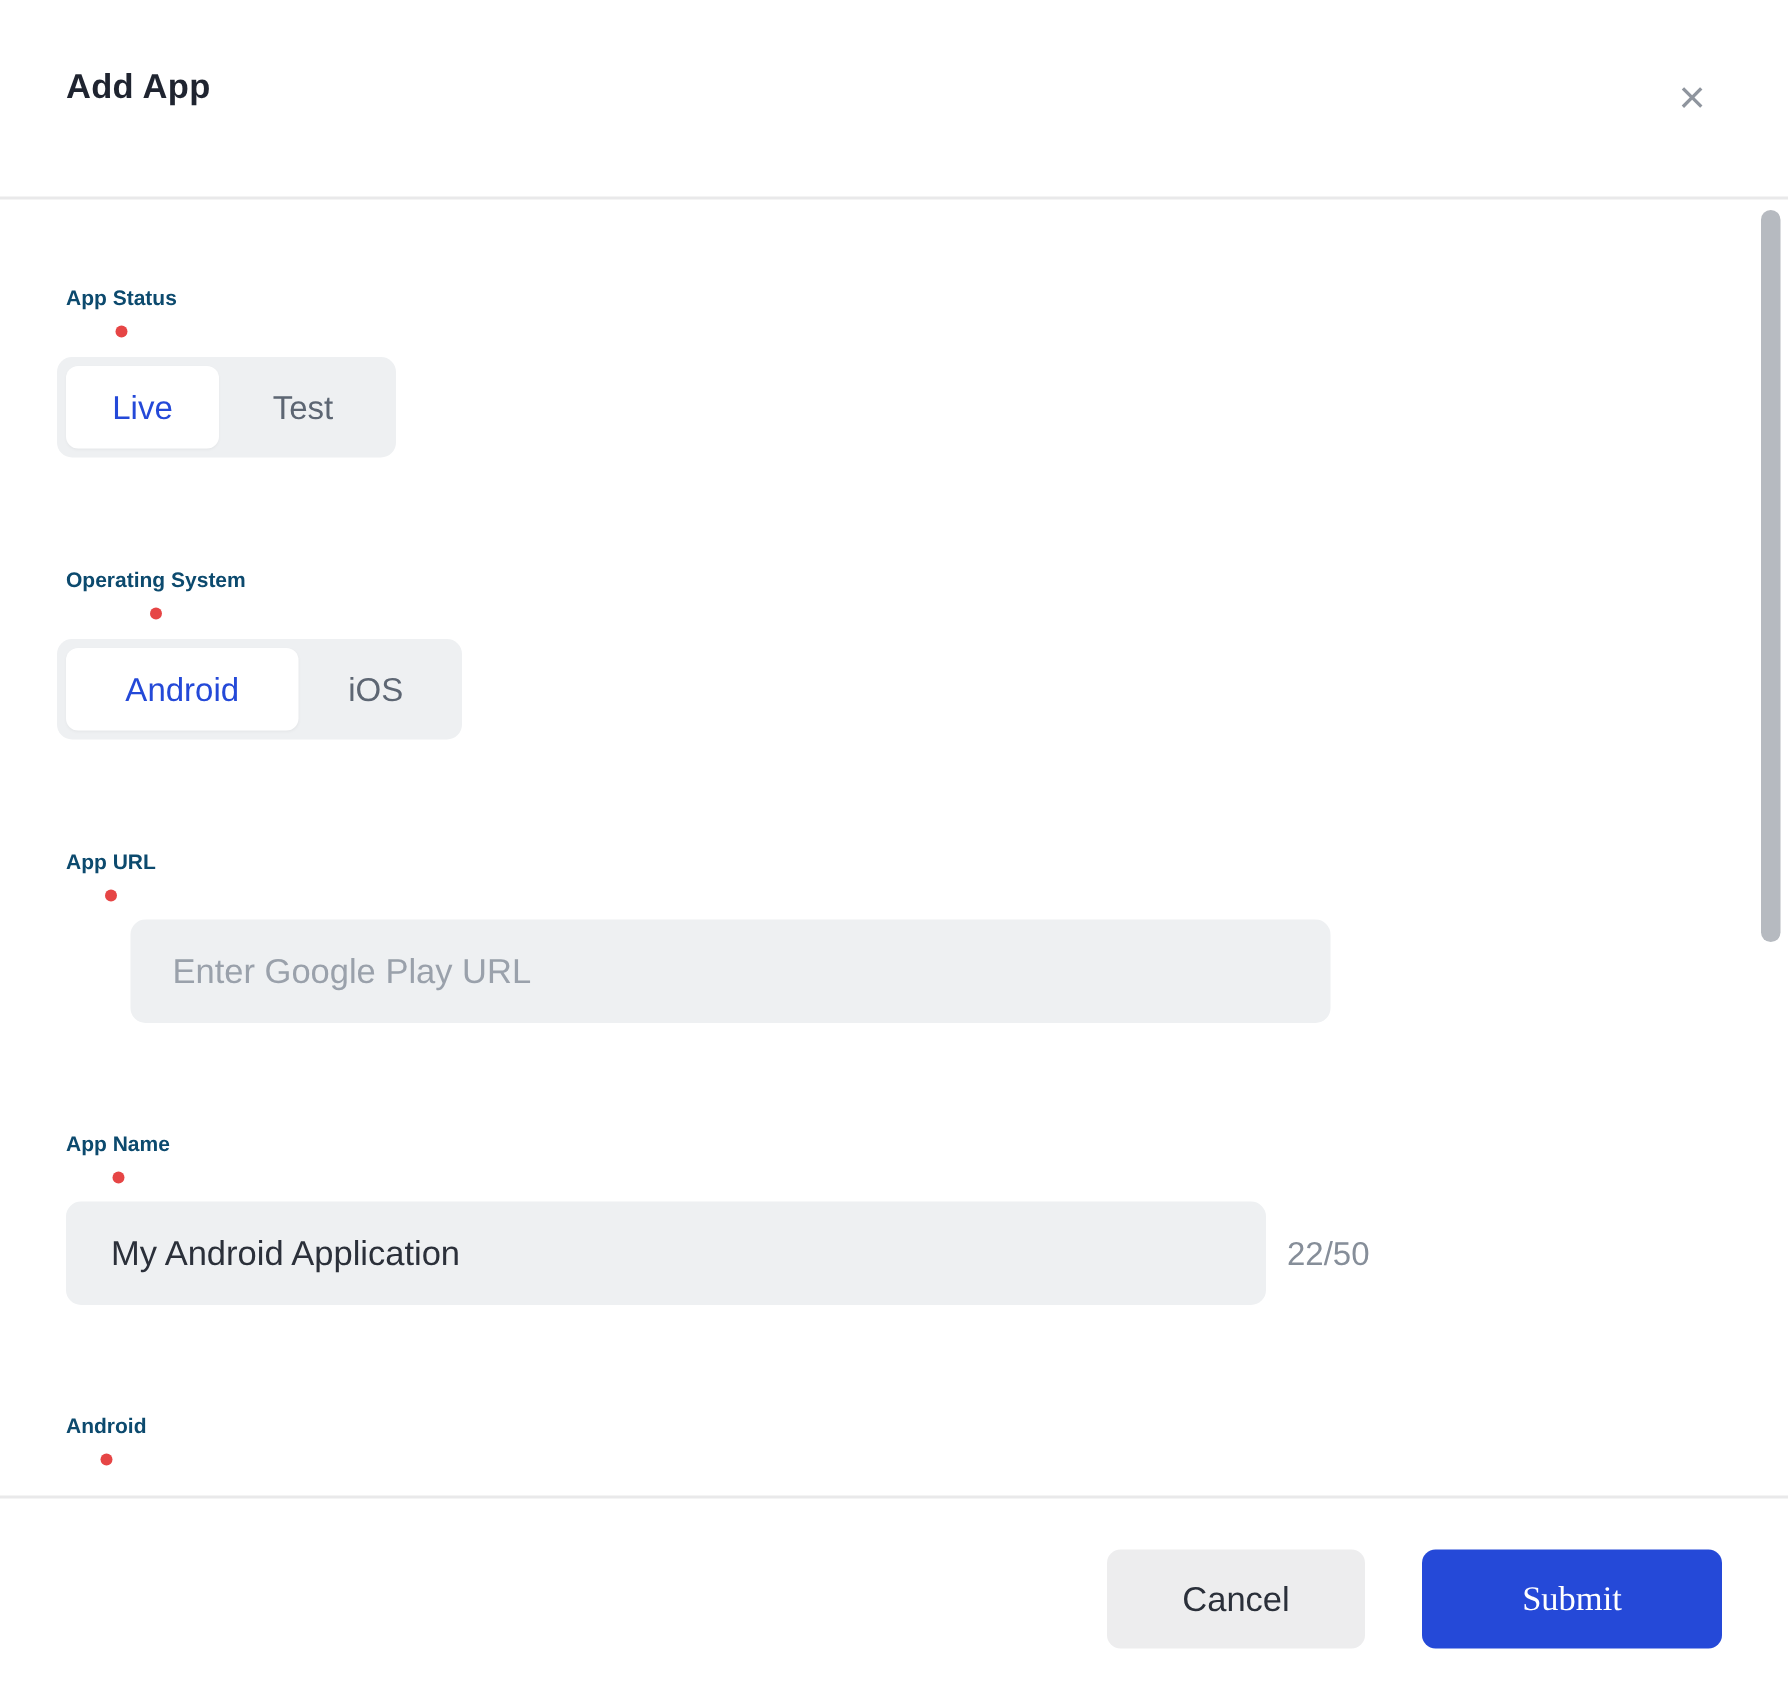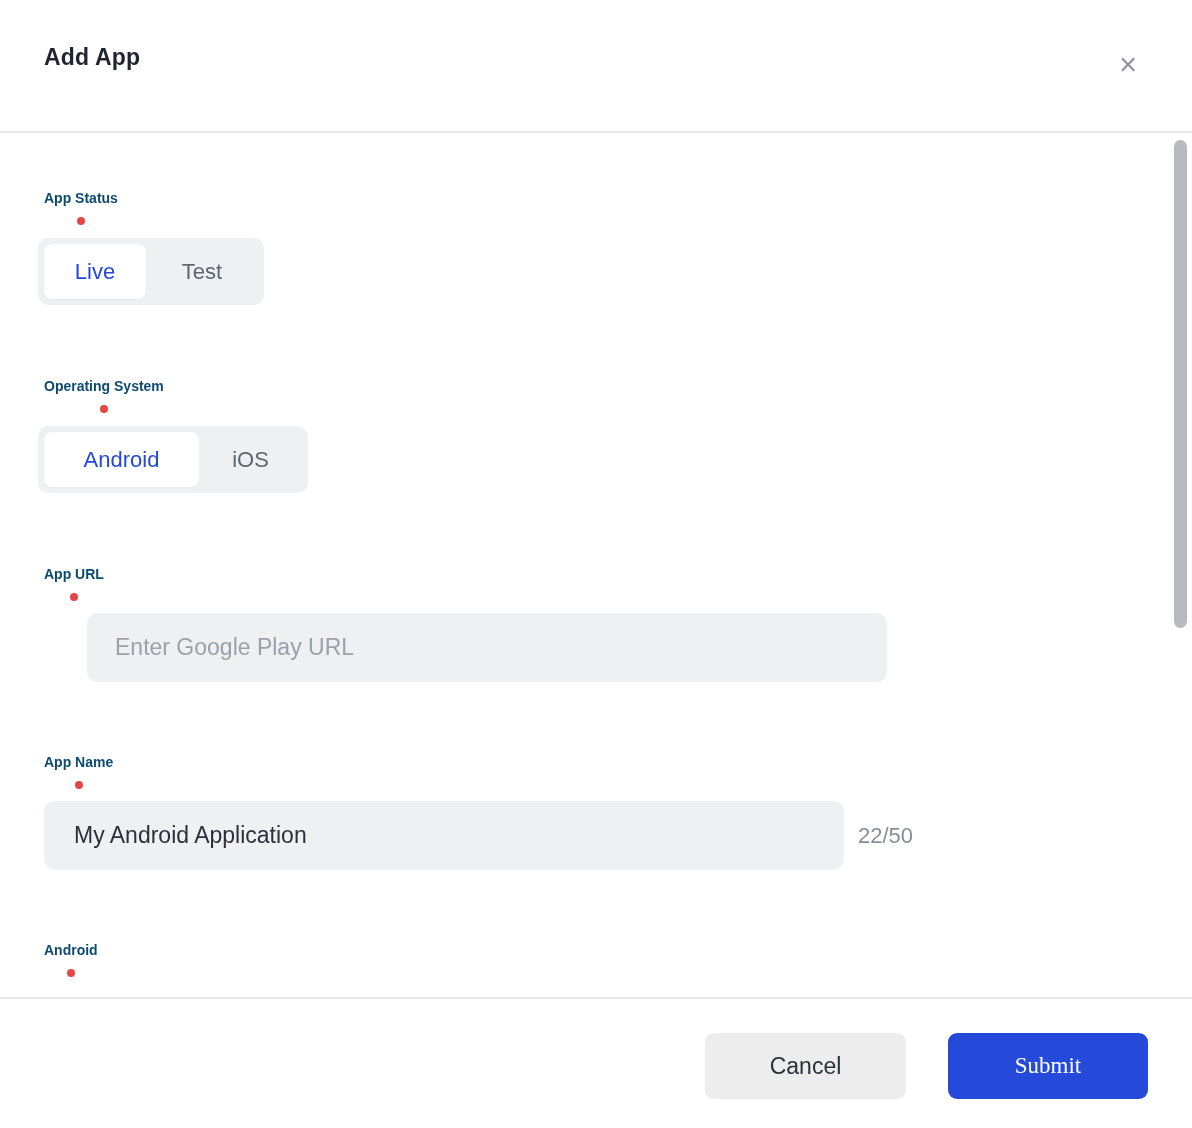--- a/index.html
+++ b/index.html
@@ -90,21 +90,21 @@
   }
 
   
   .footer-btn {
     top: 1033px; height: 66px;
     border: none; border-radius: 9px;
     font-size: 23px; font-family: inherit; cursor: pointer;
     display: flex; align-items: center; justify-content: center;
   }
   .cancel-btn {
-    left: 705px; width: 201px;
+    left: 738px; width: 172px;
     background: #ededee; color: #2b303a;
   }
   .submit-btn {
     left: 948px; width: 200px;
     background: #2549d8; color: #ffffff; font-family: Liberation Serif, serif;
   }
 
   
   .scrollbar-thumb {
     left: 1174px; top: 140px; width: 13px; height: 488px;

